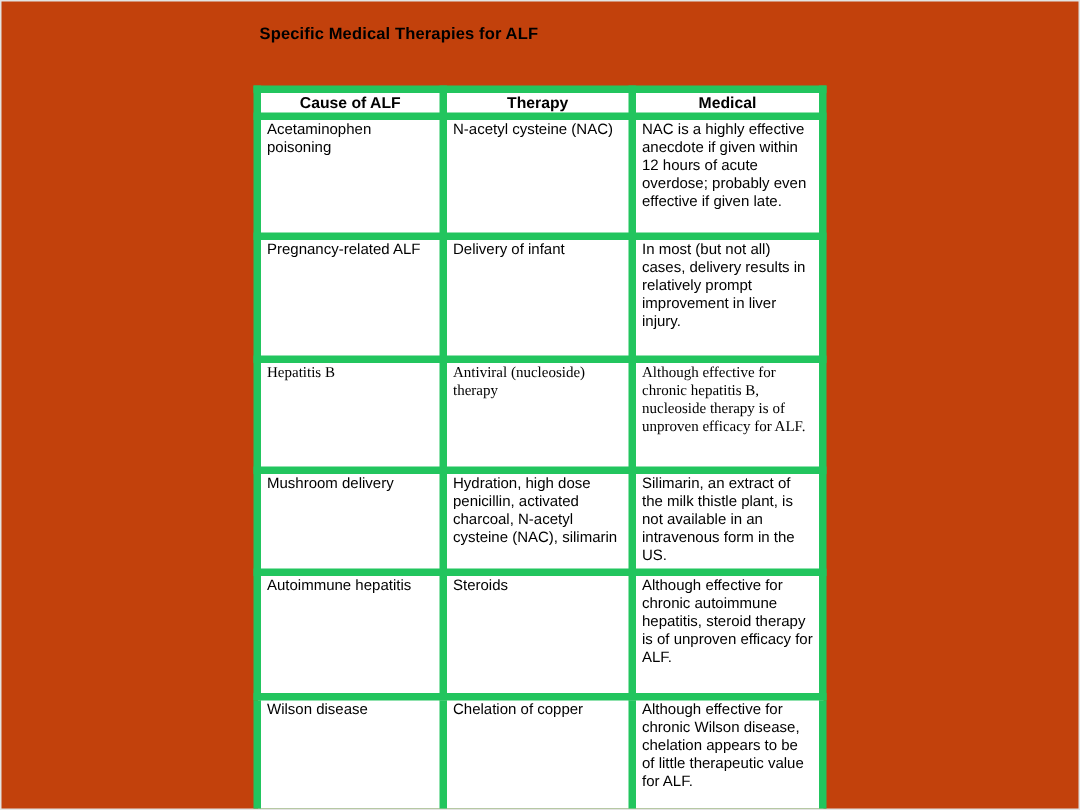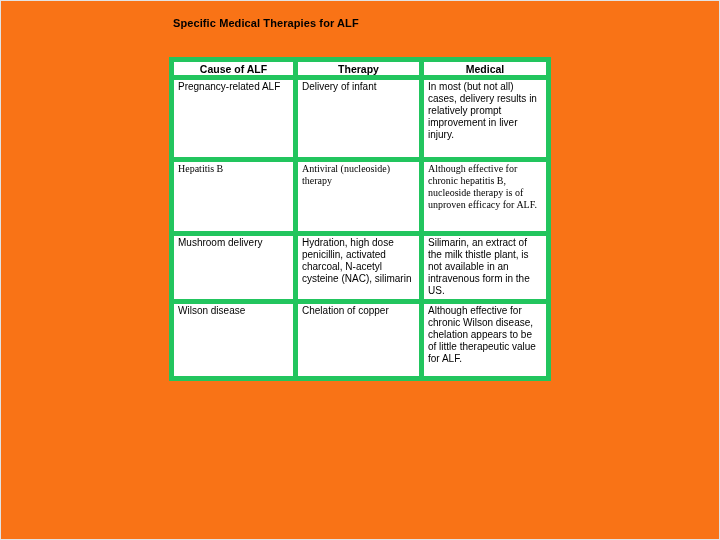--- a/index.html
+++ b/index.html
@@ -5,21 +5,21 @@
   html, body {
     margin: 0;
     padding: 0;
     background: #ffffff;
     font-family: "Liberation Sans", sans-serif;
   }
   .slide {
     position: relative;
     width: 718px;
     height: 538px;
-    background: #f97316;
+    background: #c2410c;
     border: 1px solid #e3e3e3;
     overflow: hidden;
   }
   .doc-title {
     position: absolute;
     left: 172px;
     top: 16px;
     margin: 0;
     font-size: 11px;
     font-weight: bold;
@@ -79,35 +79,45 @@
       <col class="c-comment">
     </colgroup>
     <thead>
       <tr>
         <th>Cause of ALF</th>
         <th>Therapy</th>
         <th>Medical</th>
       </tr>
     </thead>
     <tbody>
+      <tr class="r0">
+        <td>Acetaminophen poisoning</td>
+        <td>N-acetyl cysteine (NAC)</td>
+        <td>NAC is a highly effective anecdote if given within 12 hours of acute overdose; probably even effective if given late.</td>
+      </tr>
       <tr class="r1">
         <td>Pregnancy-related ALF</td>
         <td>Delivery of infant</td>
         <td>In most (but not all) cases, delivery results in relatively prompt improvement in liver injury.</td>
       </tr>
       <tr class="r2">
         <td>Hepatitis B</td>
         <td>Antiviral (nucleoside) therapy</td>
         <td>Although effective for chronic hepatitis B, nucleoside therapy is of unproven efficacy for ALF.</td>
       </tr>
       <tr class="r3">
         <td>Mushroom delivery</td>
         <td>Hydration, high dose penicillin, activated charcoal, N-acetyl cysteine (NAC), silimarin</td>
         <td>Silimarin, an extract of the milk thistle plant, is not available in an intravenous form in the US.</td>
       </tr>
+      <tr class="r4">
+        <td>Autoimmune hepatitis</td>
+        <td>Steroids</td>
+        <td>Although effective for chronic autoimmune hepatitis, steroid therapy is of unproven efficacy for ALF.</td>
+      </tr>
       <tr class="r5">
         <td>Wilson disease</td>
         <td>Chelation of copper</td>
         <td>Although effective for chronic Wilson disease, chelation appears to be of little therapeutic value for ALF.</td>
       </tr>
     </tbody>
   </table>
 
 </div>
 

